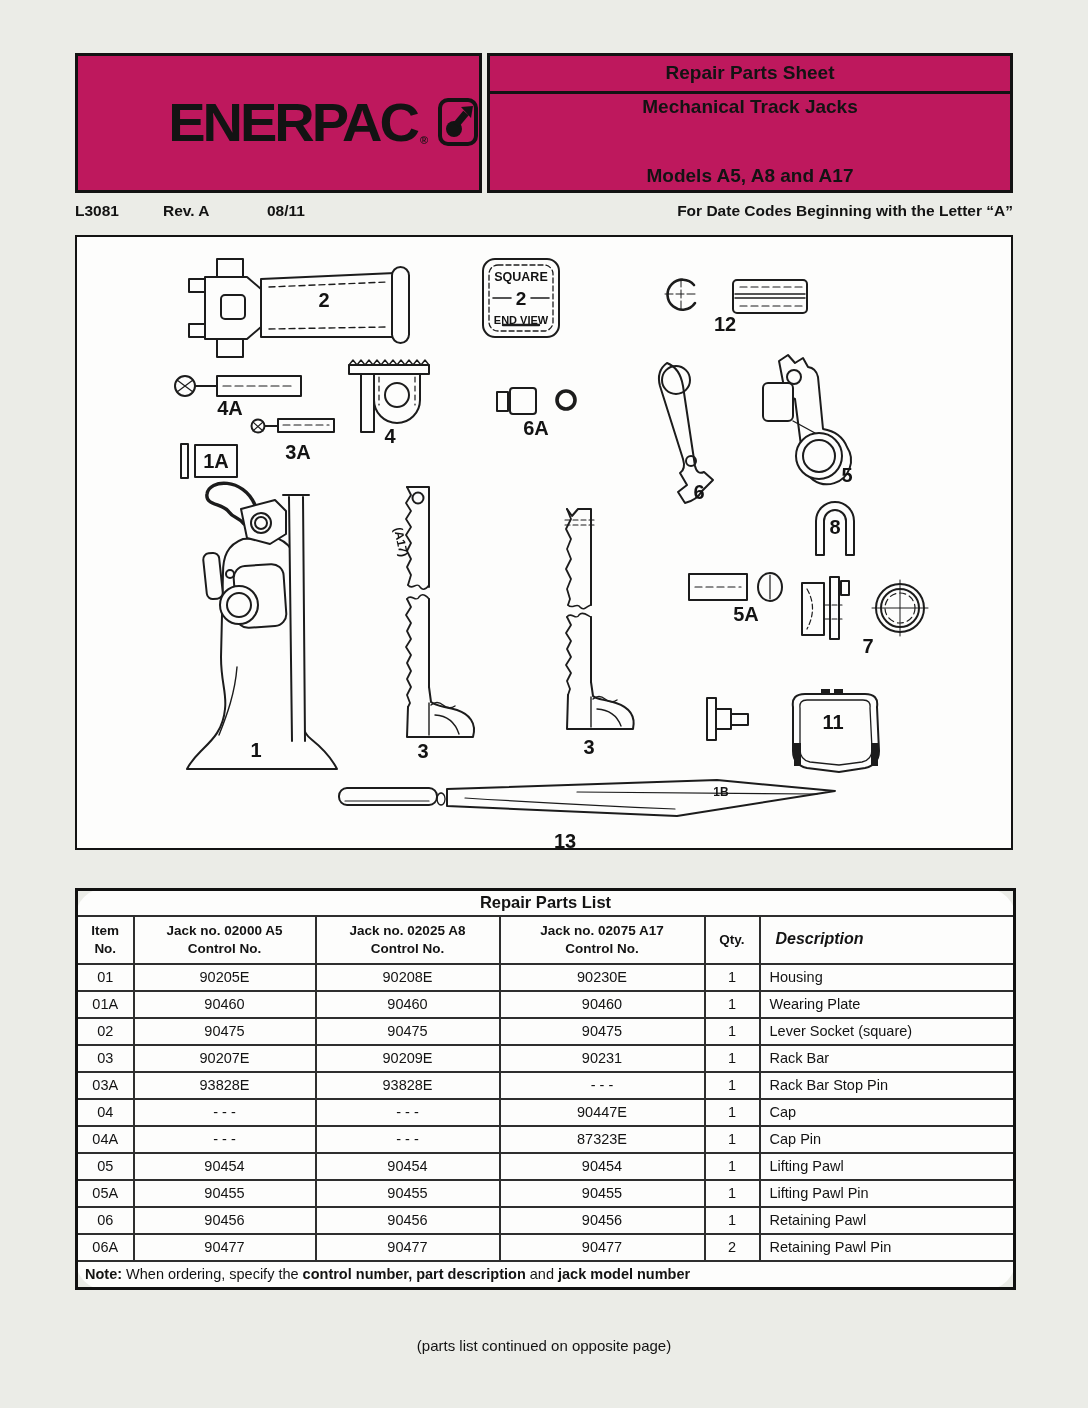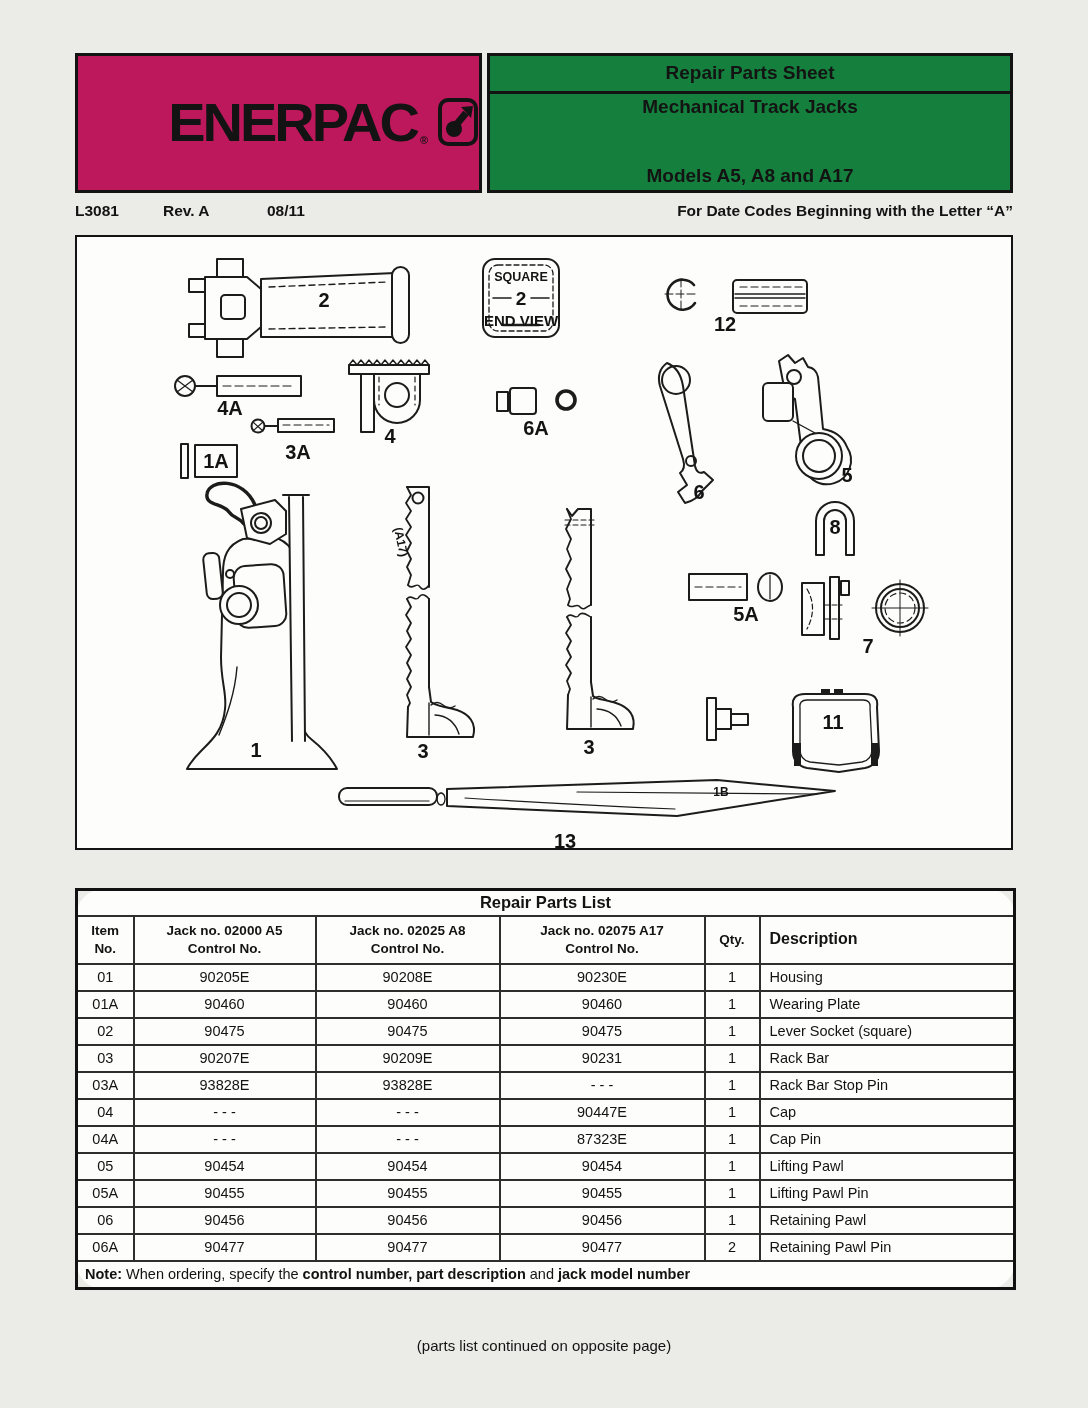--- a/index.html
+++ b/index.html
@@ -12,21 +12,21 @@
   
   .header{position:absolute; left:75px; top:53px; width:938px; height:140px; display:flex;}
   .logo-box{
     width:407px; box-sizing:border-box; background:#be185d; border:3px solid #131313;
     display:flex; flex-direction:column; align-items:flex-end; justify-content:center;
   }
   .brand-row{display:flex; align-items:flex-start; gap:9px;}
   .brand{font-size:56px; font-weight:bold; letter-spacing:-3px; line-height:0.9; transform:scaleY(.95);}
   .brand-reg{font-size:11px; font-weight:bold; align-self:flex-end; margin-left:-6px; margin-bottom:2px;}
   .tagline{font-size:17px; font-weight:bold; margin-top:7px; white-space:pre; letter-spacing:0.2px;}
-  .header-right{flex:1; margin-left:5px; box-sizing:border-box; border:3px solid #131313; background:#15803d; display:flex; flex-direction:column;}
+  .header-right{flex:1; margin-left:5px; box-sizing:border-box; border:3px solid #131313; background:#be185d; display:flex; flex-direction:column;}
   .sheet-title-box{height:52px; display:flex; align-items:center; justify-content:center; font-weight:bold; font-size:19px;}
   .header-divider{height:5px; background:#131313;}
   .product-title-box{flex:1; display:flex; flex-direction:column; align-items:center; justify-content:center; font-weight:bold; font-size:19px; line-height:1.4; text-align:center;gap:43px;}
   
   .meta-row{position:absolute; left:75px; top:202px; width:938px; display:flex; font-weight:bold; font-size:15.5px;}
   .meta-doc{width:88px;}
   .meta-rev{width:104px;}
   .meta-right{margin-left:auto; text-align:right;}
   
   .diagram-box{
@@ -255,21 +255,21 @@
         <path d="M364,556 a4,6 0 1 0 0.1,0" stroke-width="1.3"></path>
         <path d="M370,552 L640,543 L758,554 L600,579 L370,569 Z" fill="#fdfdfc"></path>
         <path d="M500,555 L740,557" stroke-width="1.2"></path>
         <path d="M388,561 Q500,568 598,572" stroke-width="1.2"></path>
       </g>
     </svg>
     <div id="diagram-labels">
         <div class="part-label" style="left: 247px; top: 63px; font-size: 20px;">2</div>
         <div class="part-label" style="left: 444px; top: 40px; font-size: 12.5px;">SQUARE</div>
         <div class="part-label" style="left: 444px; top: 61px; font-size: 19px;">2</div>
-        <div class="part-label" style="left: 444px; top: 83px; font-size: 15px;">END VIEW</div>
+        <div class="part-label" style="left: 444px; top: 83px; font-size: 11px;">END VIEW</div>
         <div class="part-label" style="left: 648px; top: 87px; font-size: 20px;">12</div>
         <div class="part-label" style="left: 153px; top: 171px; font-size: 20px;">4A</div>
         <div class="part-label" style="left: 313px; top: 199px; font-size: 20px;">4</div>
         <div class="part-label" style="left: 459px; top: 191px; font-size: 20px;">6A</div>
         <div class="part-label" style="left: 221px; top: 215px; font-size: 20px;">3A</div>
         <div class="part-label" style="left: 139px; top: 224px; font-size: 20px;">1A</div>
         <div class="part-label" style="left: 622px; top: 255px; font-size: 20px;">6</div>
         <div class="part-label" style="left: 770px; top: 238px; font-size: 20px;">5</div>
         <div class="part-label" style="left: 758px; top: 290px; font-size: 20px;">8</div>
         <div class="part-label" style="left: 179px; top: 513px; font-size: 20px;">1</div>
@@ -297,21 +297,21 @@
       <thead>
         <tr>
           <td class="tbl-title" colspan="6">Repair Parts List</td>
         </tr>
         <tr>
           <th class="hdr">Item<br>No.</th>
           <th class="hdr">Jack no. 02000 A5<br>Control No.</th>
           <th class="hdr">Jack no. 02025 A8<br>Control No.</th>
           <th class="hdr">Jack no. 02075 A17<br>Control No.</th>
           <th class="hdr">Qty.</th>
-          <th class="hdr" style="text-align:left; padding-left:9px; font-size:16px;">Description</th>
+          <th class="hdr" style="text-align:left; padding-left:15px; font-size:16px;font-style:italic;">Description</th>
         </tr>
       </thead>
       <tbody id="parts-table-body">
           <tr>
     <td class="cell">01</td>
     <td class="cell">90205E</td>
     <td class="cell">90208E</td>
     <td class="cell">90230E</td>
     <td class="cell">1</td>
     <td class="cell desc">Housing</td>

